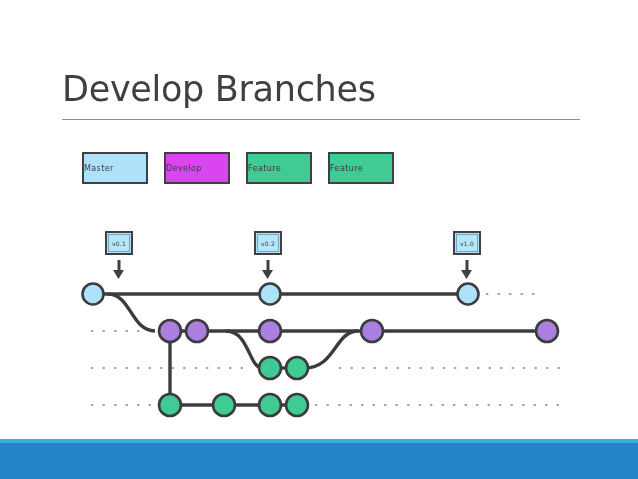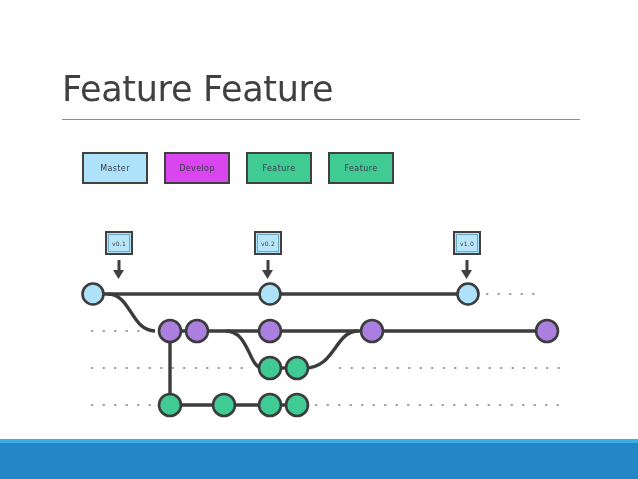--- a/index.html
+++ b/index.html
@@ -58,21 +58,20 @@
   }
   .legend-box {
     position: absolute;
     top: 0;
     width: 66px;
     height: 32px;
     border: 2px solid #404040;
     box-sizing: border-box;
     display: flex;
     align-items: center;
-    justify-content: center;
   }
   .legend-label {
     font-family: "DejaVu Sans", sans-serif;
     font-size: 8px;
     color: #3b3b4a;
     letter-spacing: 0.4px;
   }
   .lg-0 { left: 0px;   background: #ade2fa; }
   .lg-1 { left: 82px;  background: #d946ef; }
   .lg-2 { left: 164px; background: #3fcb93; }
@@ -133,21 +132,21 @@
     height: 4px;
     background: #3ab0e2;
   }
 </style>
 </head>
 <body>
 
 <div id="slide">
 
   <div id="title-block">
-    <div id="page-title">Feature Feature</div>
+    <div id="page-title">Develop Branches</div>
   </div>
   <div id="title-rule"></div>
 
   <div id="legend">
     <div class="legend-box lg-0">
       <span class="legend-label">Master</span>
     </div>
     <div class="legend-box lg-1">
       <span class="legend-label">Develop</span>
     </div>

